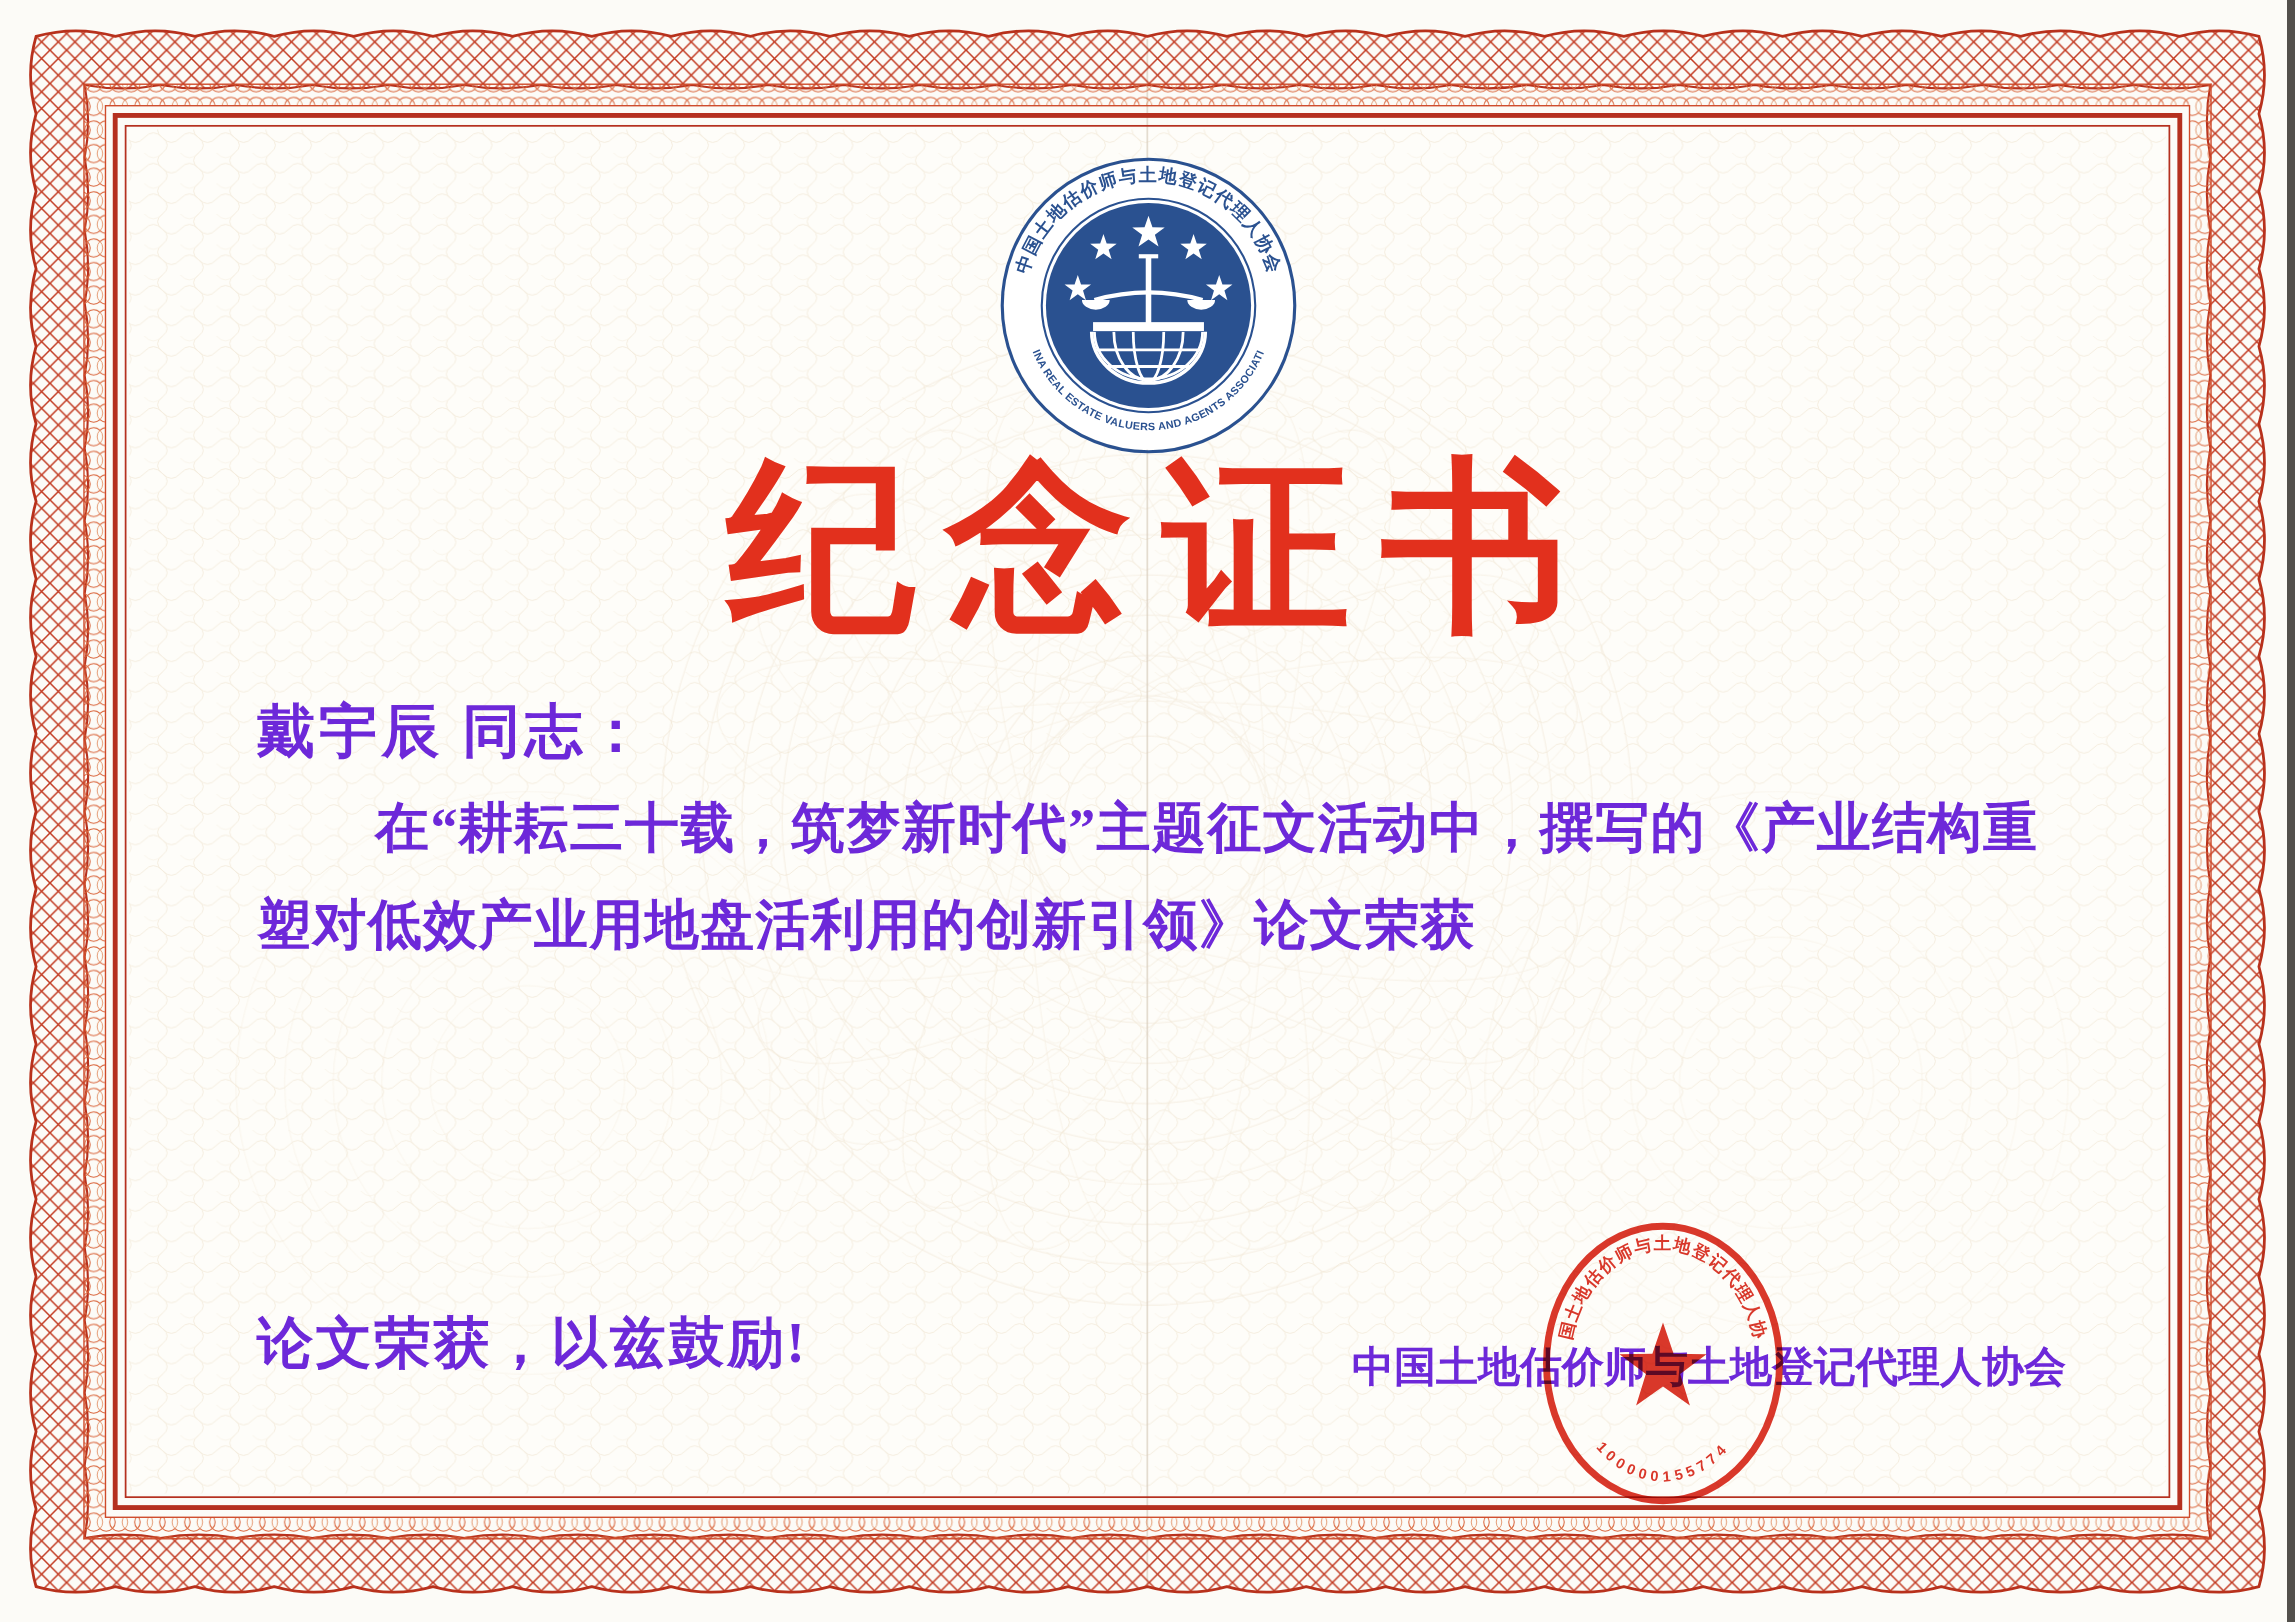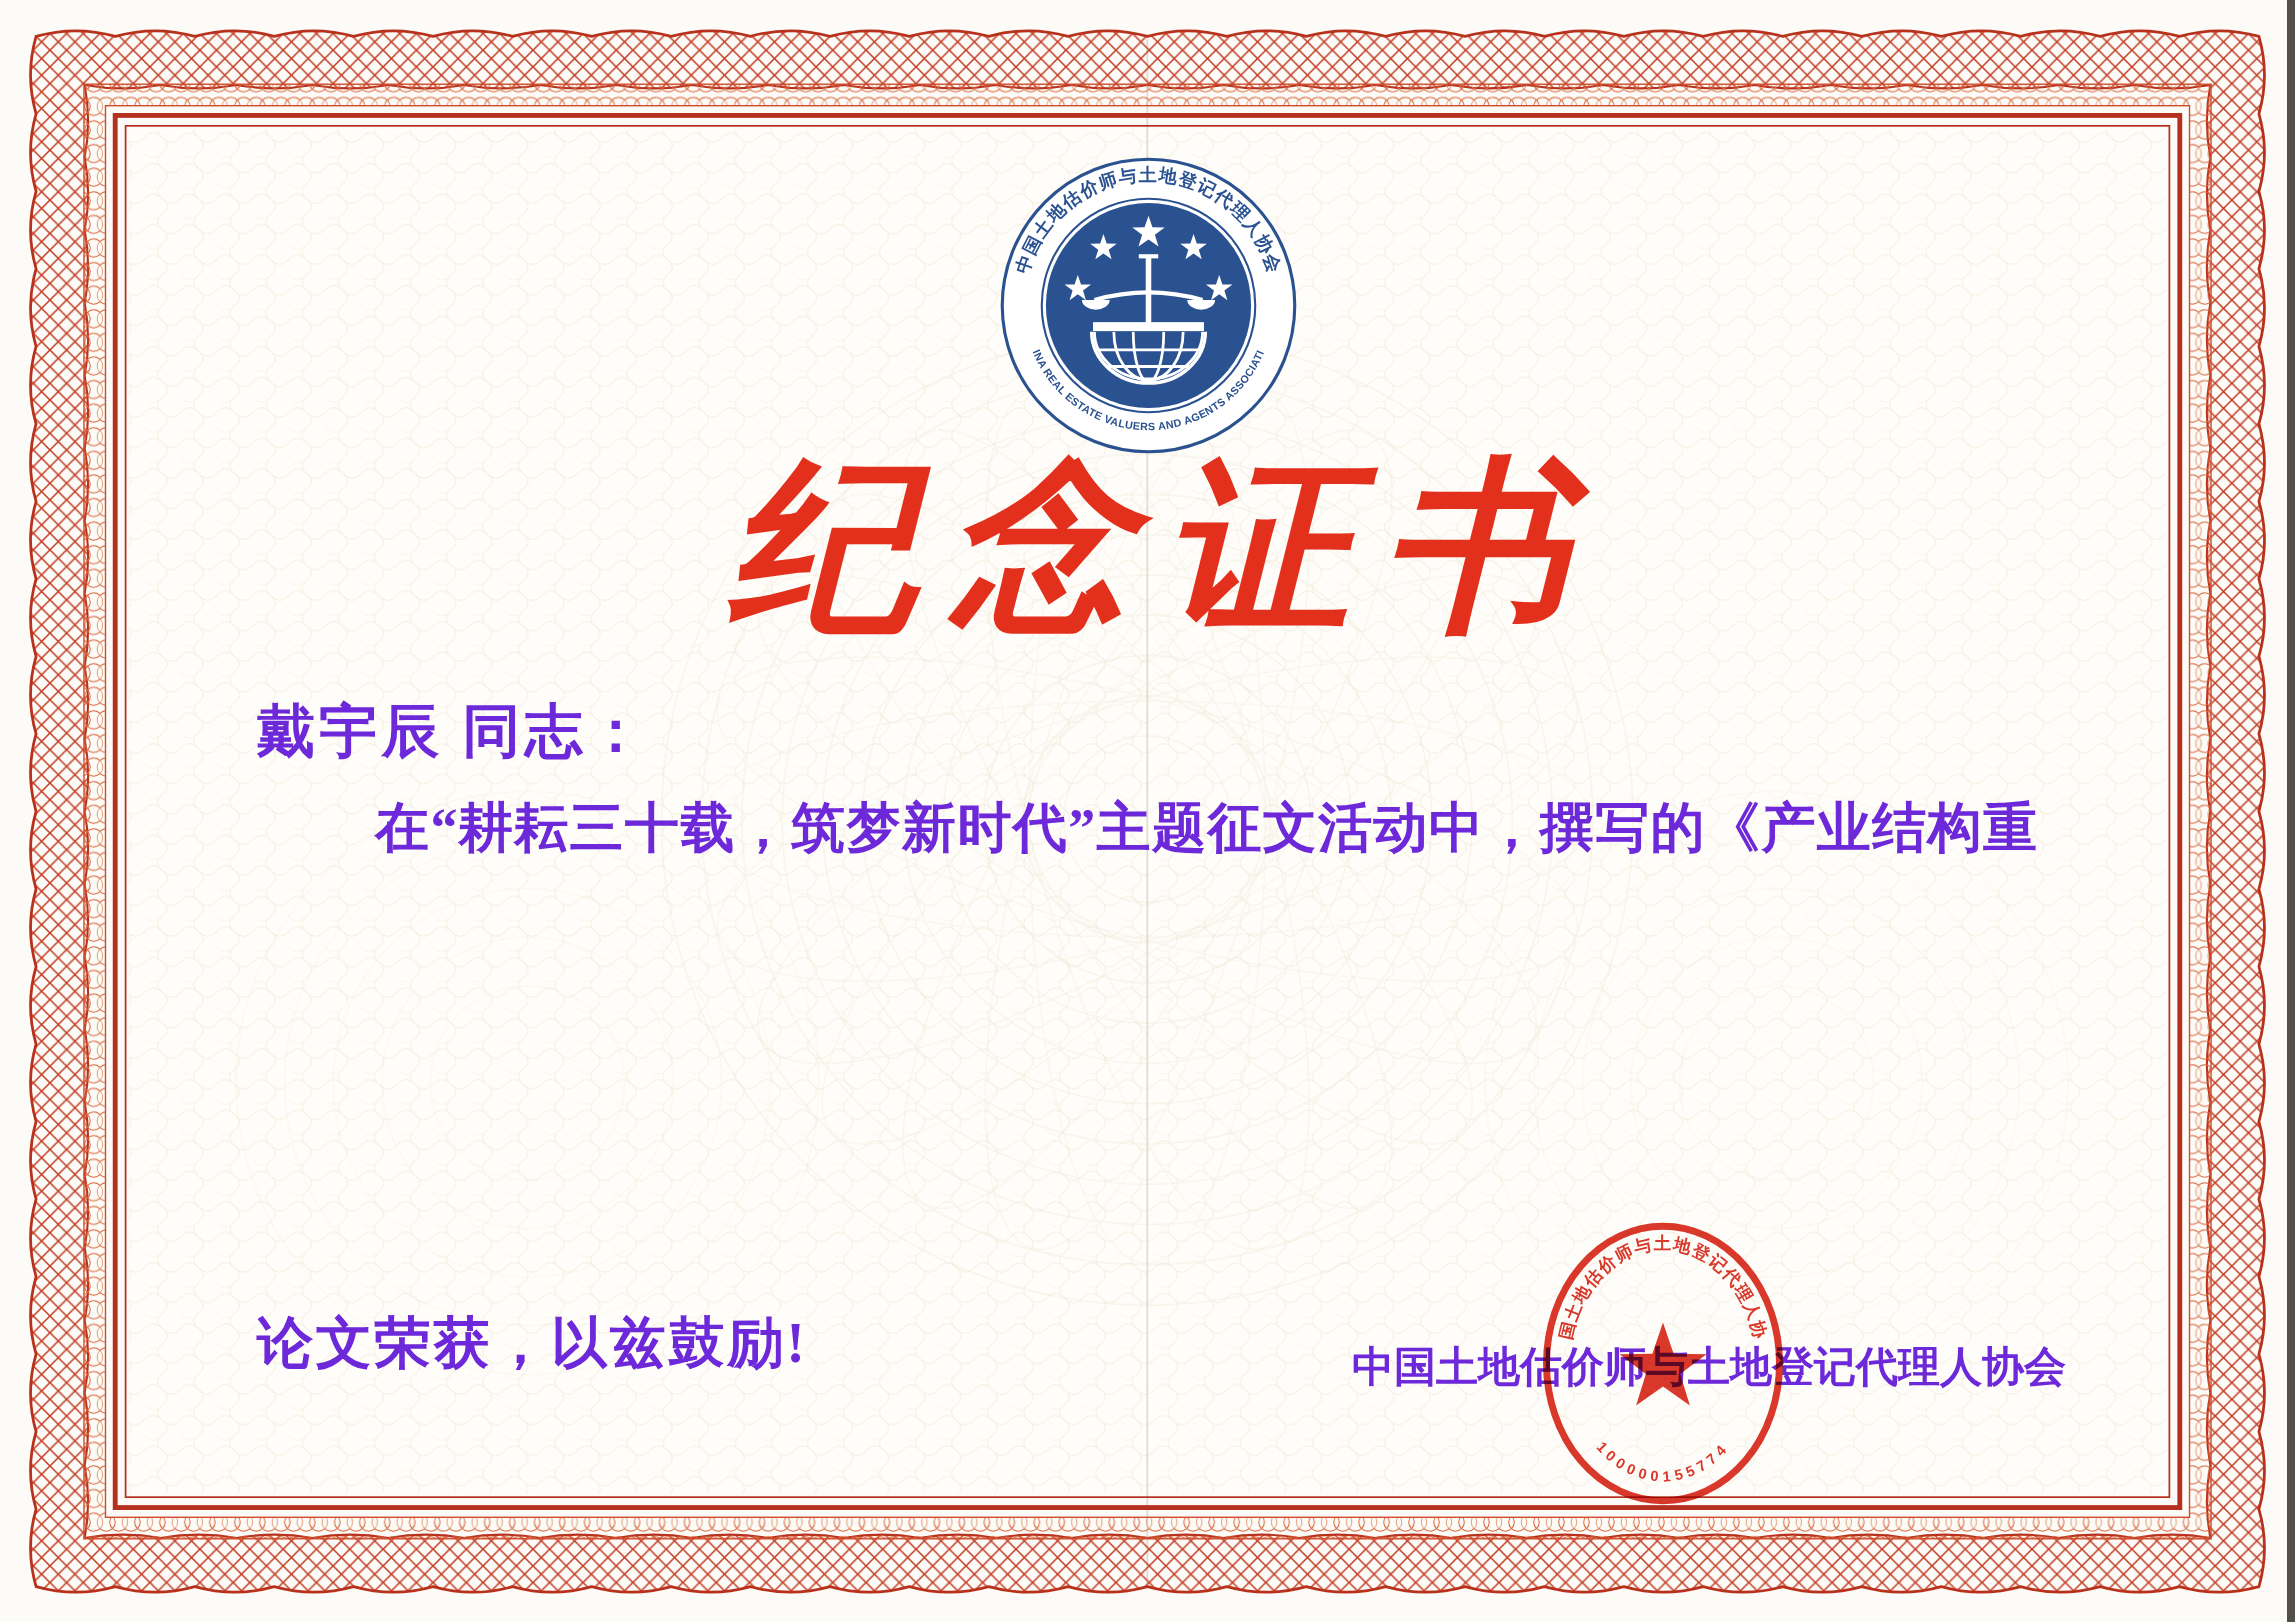--- a/index.html
+++ b/index.html
@@ -1,21 +1,21 @@
 <!DOCTYPE html>
 <html style="font-size:11px"><head>
 <meta charset="utf-8">
 <style>
   html,body{margin:0;padding:0;background:#ffffff;}
   .page{position:relative;width:2295px;height:1623px;background:#fcfbf7;overflow:hidden;
         font-family:"Liberation Serif","DejaVu Serif",serif;}
   .bg-svg{position:absolute;left:0;top:0;}
   .abs{position:absolute;white-space:nowrap;}
   .ink{color:#6d28d9;font-weight:700;}
-  .red{color:#e2301d;font-weight:700;font-style:italic;}
+  .red{color:#e2301d;font-weight:700;}
   .title{left:0;right:0;top:444px;text-align:center;font-size:187px;line-height:208px;
          letter-spacing:31px;padding-left:31px;}
   .award{left:0;right:0;top:1013px;text-align:center;font-size:149px;line-height:174px;
          letter-spacing:38px;padding-left:38px;}
   .name-line{left:257px;top:694px;font-size:58px;line-height:76px;letter-spacing:4.2px;}
   .body-line1{left:375px;top:789px;font-size:54px;line-height:78px;letter-spacing:1.4px;}
   .body-line2{left:257px;top:886px;font-size:54px;line-height:78px;letter-spacing:1.4px;}
   .closing{left:257px;top:1305px;font-size:56px;line-height:76px;letter-spacing:2.8px;}
   .issuer{left:1352px;top:1337px;font-size:42px;line-height:60px;letter-spacing:0px;}
   .issue-date{left:1565px;top:1423px;font-size:42px;line-height:60px;letter-spacing:2.8px;}
@@ -147,20 +147,21 @@
   </svg>
 
   <div class="abs title red">纪念证书</div>
 
   <div class="abs name-line ink">
     <span>戴宇辰</span>
     <span>同志：</span>
   </div>
 
   <div class="abs body-line1 ink">在“耕耘三十载，筑梦新时代”主题征文活动中，撰写的《产业结构重</div>
+  <div class="abs body-line2 ink">塑对低效产业用地盘活利用的创新引领》论文荣获</div>
 
 
   <div class="abs closing ink">论文荣获，以兹鼓励!</div>
 
   <div class="abs issuer ink">中国土地估价师与土地登记代理人协会</div>
 
   <svg class="seal" width="292" height="319" viewBox="0 0 420 460">
     <defs>
       <path id="sealTop" d="M77.1 201.4 A135 165 0 0 1 342.9 201.4" fill="none"></path>
       <path id="sealBot" d="M84.9 301.8 A138 170 0 0 0 335.1 301.8" fill="none"></path>

